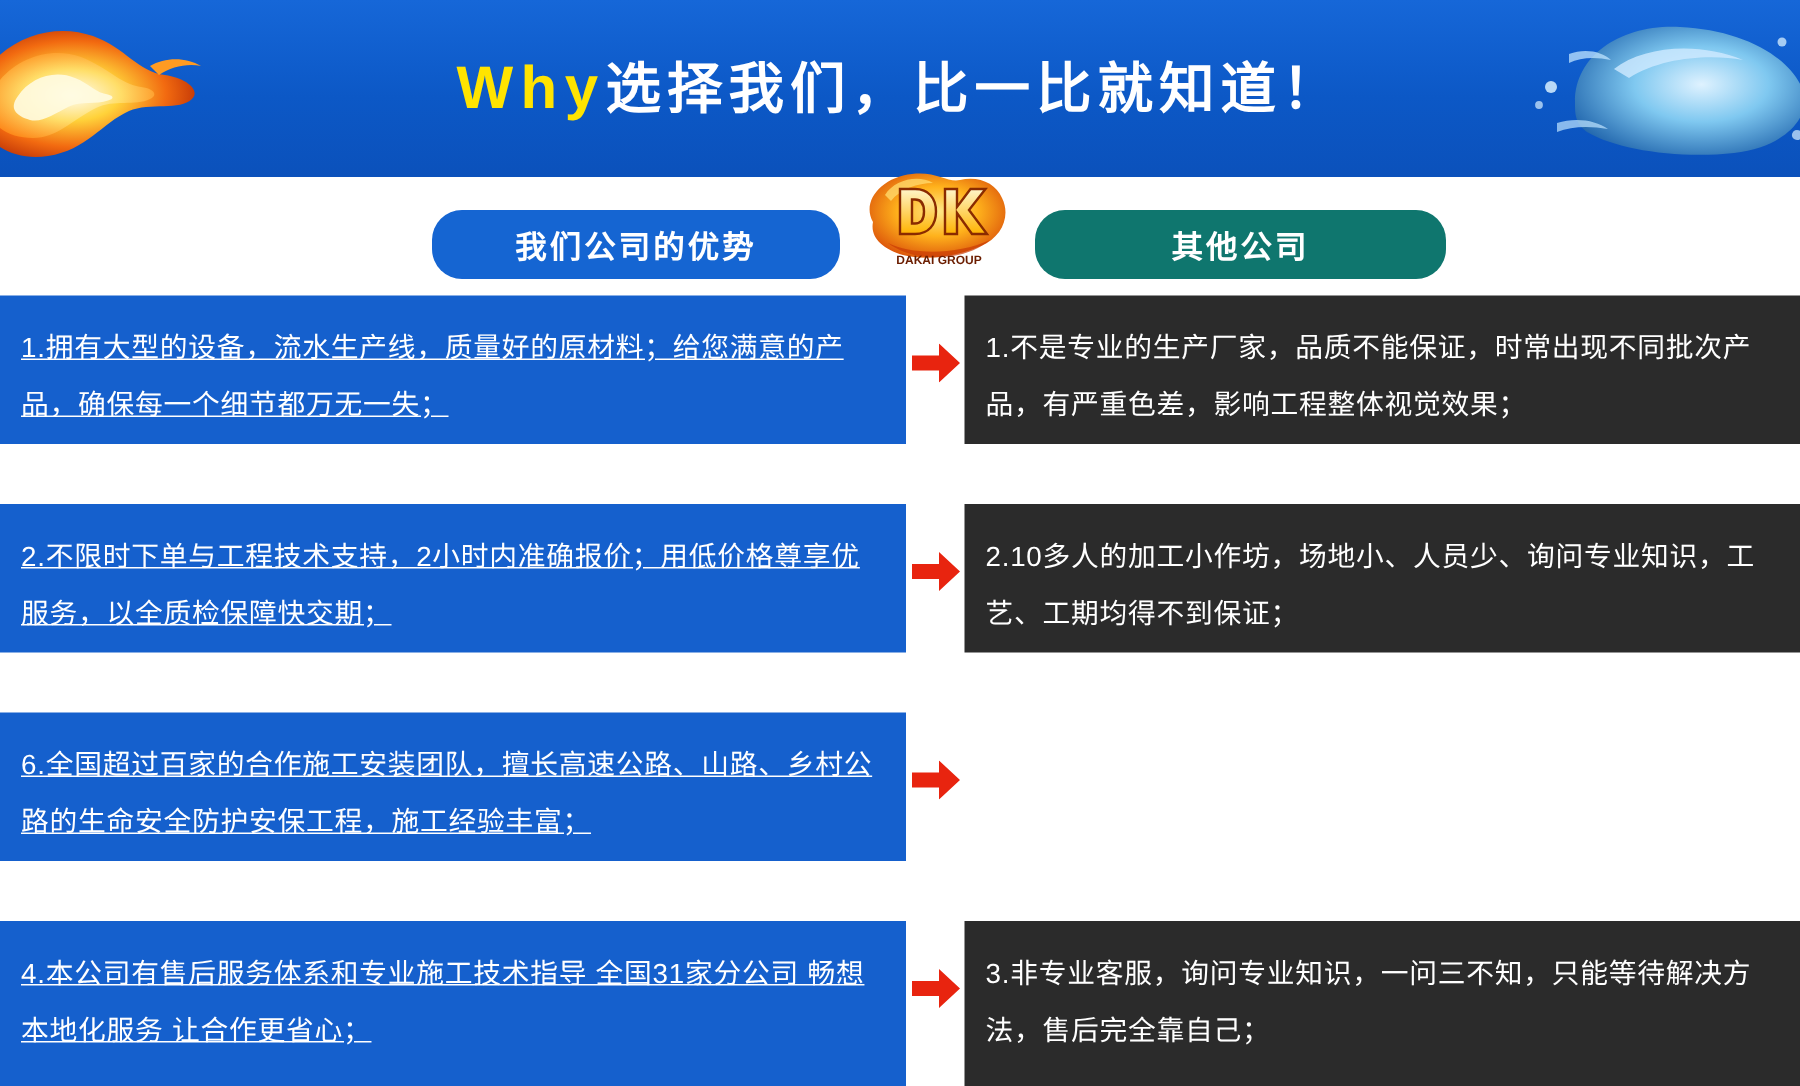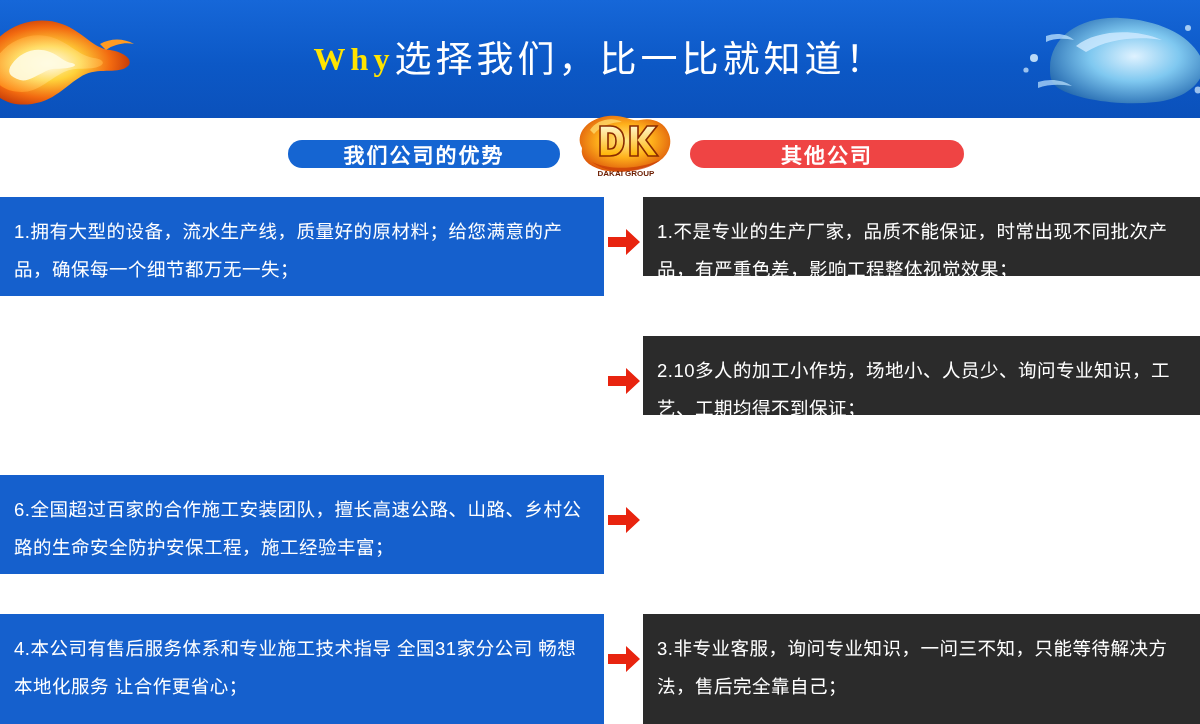--- a/index.html
+++ b/index.html
@@ -36,30 +36,30 @@
     left: 0;
     top: 0;
     width: 1200px;
     height: 118px;
     display: flex;
     align-items: center;
     justify-content: center;
     z-index: 4;
   }
   .banner-title .why {
-    font-size: 32px;
+    font-size: 40px;
     font-weight: bold;
     color: #ffe400;
     letter-spacing: 5px;
     line-height: 1;
-    font-family: Liberation Serif, serif;
+    font-family: Liberation Sans, sans-serif;
   }
   .banner-title .zh {
     font-size: 37px;
-    font-weight: normal;
+    font-weight: bold;
     color: #ffffff;
     letter-spacing: 4px;
     line-height: 1;
   }
 
   
   .flame {
     position: absolute;
     left: -12px;
     top: 8px;
@@ -74,39 +74,39 @@
     top: 6px;
     width: 190px;
     height: 108px;
     z-index: 2;
   }
 
   
   .pill {
     position: absolute;
     top: 140px;
-    height: 28px;
+    height: 46px;
     border-radius: 20px;
     display: flex;
     align-items: center;
     justify-content: center;
     color: #ffffff;
     font-size: 21px;
     font-weight: bold;
     letter-spacing: 2px;
   }
   .pill-left {
     left: 288px;
     width: 272px;
     background: #1565d2;
   }
   .pill-right {
     left: 690px;
     width: 274px;
-    background: #ef4444;
+    background: #0f766e;
   }
 
   
   .logo {
     position: absolute;
     left: 568px;
     top: 108px;
     width: 116px;
     height: 74px;
     z-index: 6;
@@ -131,25 +131,26 @@
     font-size: 18.5px;
     line-height: 38px;
     letter-spacing: 0.5px;
     color: #ffffff;
   }
   .cell-left {
     left: 0;
     width: 604px;
     height: 99px;
     background: #1560cd;
+    text-decoration: underline;
   }
   .cell-right {
     left: 643px;
     width: 557px;
-    height: 79px;
+    height: 99px;
     background: #2b2b2b;
   }
   .arrow {
     position: absolute;
     left: 608px;
     top: 32px;
     width: 32px;
     height: 26px;
     z-index: 3;
   }
@@ -241,20 +242,21 @@
 
     <div class="row row-1">
       <div class="cell cell-left">1.拥有大型的设备，流水生产线，质量好的原材料；给您满意的产品，确保每一个细节都万无一失；</div>
       <svg class="arrow" viewBox="0 0 32 26" xmlns="http://www.w3.org/2000/svg">
         <path d="M0 8 h18 V0 l14 13 -14 13 V18 H0 Z" fill="#e8240f"></path>
       </svg>
       <div class="cell cell-right">1.不是专业的生产厂家，品质不能保证，时常出现不同批次产品，有严重色差，影响工程整体视觉效果；</div>
     </div>
 
     <div class="row row-2">
+      <div class="cell cell-left">2.不限时下单与工程技术支持，2小时内准确报价；用低价格尊享优服务，以全质检保障快交期；</div>
       <svg class="arrow" viewBox="0 0 32 26" xmlns="http://www.w3.org/2000/svg">
         <path d="M0 8 h18 V0 l14 13 -14 13 V18 H0 Z" fill="#e8240f"></path>
       </svg>
       <div class="cell cell-right">2.10多人的加工小作坊，场地小、人员少、询问专业知识，工艺、工期均得不到保证；</div>
     </div>
 
     <div class="row row-3">
       <div class="cell cell-left">6.全国超过百家的合作施工安装团队，擅长高速公路、山路、乡村公路的生命安全防护安保工程，施工经验丰富；</div>
       <svg class="arrow" viewBox="0 0 32 26" xmlns="http://www.w3.org/2000/svg">
         <path d="M0 8 h18 V0 l14 13 -14 13 V18 H0 Z" fill="#e8240f"></path>

